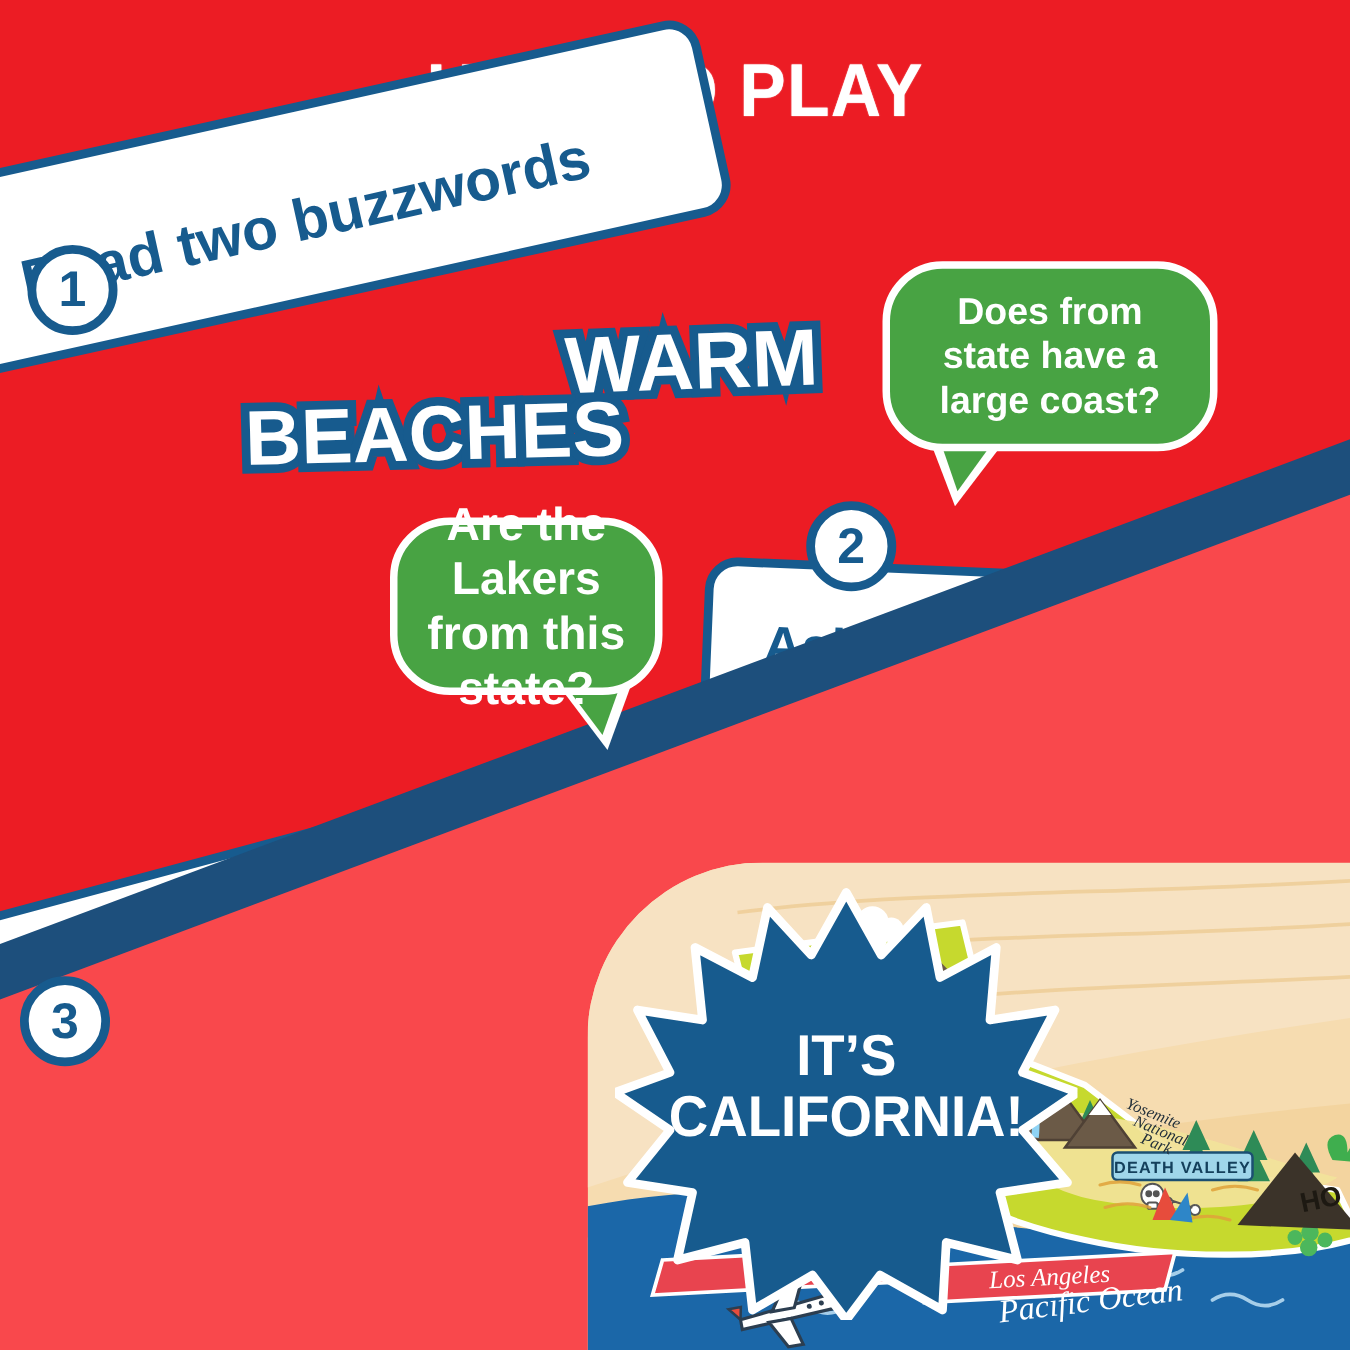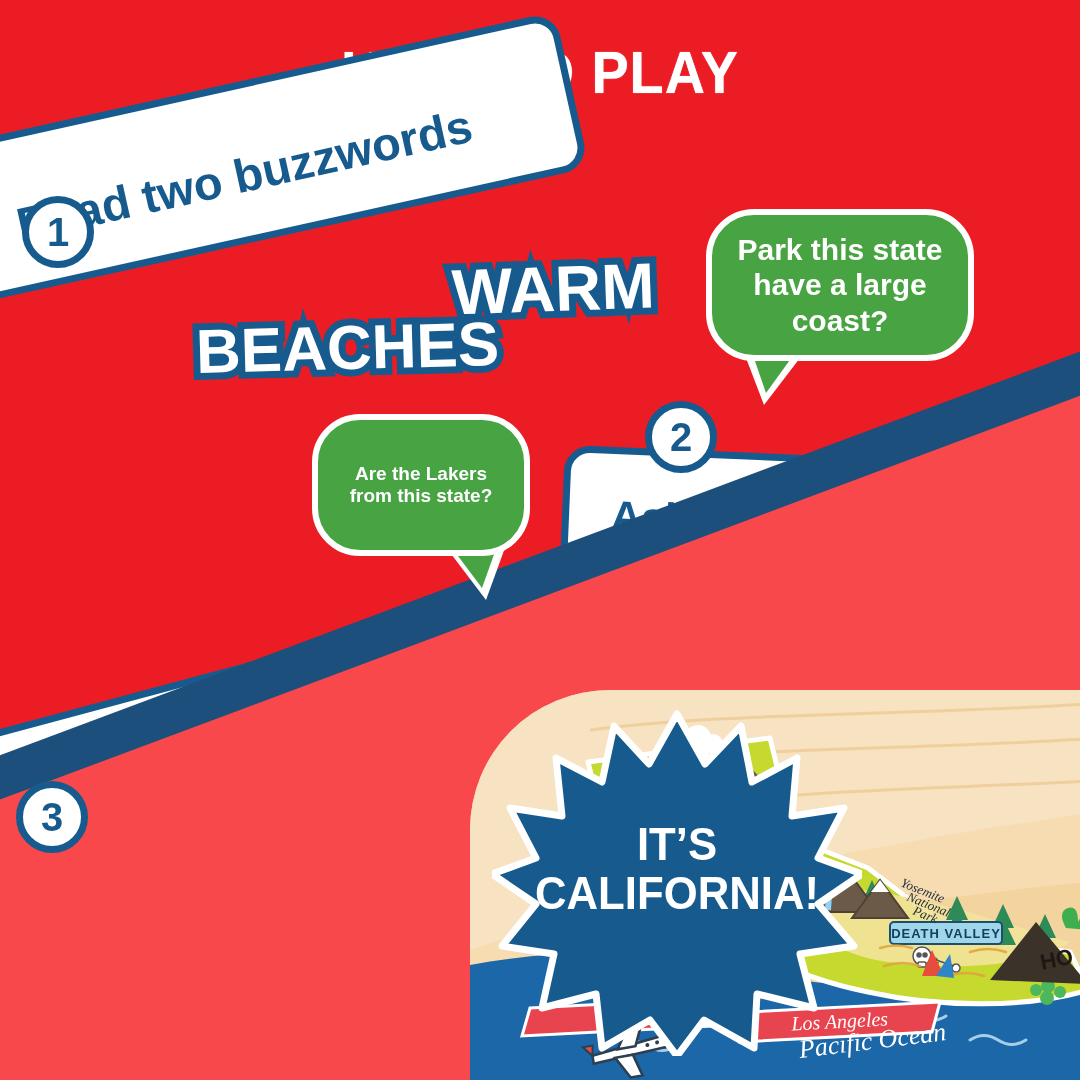--- a/index.html
+++ b/index.html
@@ -131,21 +131,21 @@
     border-top:68px solid #ffffff;
   }
   #bubble-coast .tail-inner{
     left:40px;top:126px;
     border-left:20px solid transparent;
     border-right:42px solid transparent;
     border-top:58px solid #48a343;
   }
 
   #bubble-lakers{left:312px;top:414px;}
-  #bubble-lakers .body{width:218px;height:142px;font-size:19px;}
+  #bubble-lakers .body{width:218px;height:142px;font-size:37px;}
   #bubble-lakers .tail-outer{
     left:124px;top:120px;
     border-right:24px solid transparent;
     border-left:50px solid transparent;
     border-top:66px solid #ffffff;
   }
   #bubble-lakers .tail-inner{
     left:128px;top:118px;
     border-right:20px solid transparent;
     border-left:42px solid transparent;
@@ -399,21 +399,21 @@
   </div>
   <div class="numcircle" id="num1">1</div>
 
   <div class="buzz" id="buzz-warm">WARM</div>
   <div class="buzz" id="buzz-beaches">BEACHES</div>
 
   <div class="bubble" id="bubble-coast">
     <div class="tail tail-outer"></div>
     <div class="tail tail-inner"></div>
     <div class="body">
-      <span>Park this state have a large coast?</span>
+      <span>Does from state have a large coast?</span>
     </div>
   </div>
 
   <div class="bubble" id="bubble-lakers">
     <div class="tail tail-outer"></div>
     <div class="tail tail-inner"></div>
     <div class="body">
       <span>Are the Lakers from this state?</span>
     </div>
   </div>

